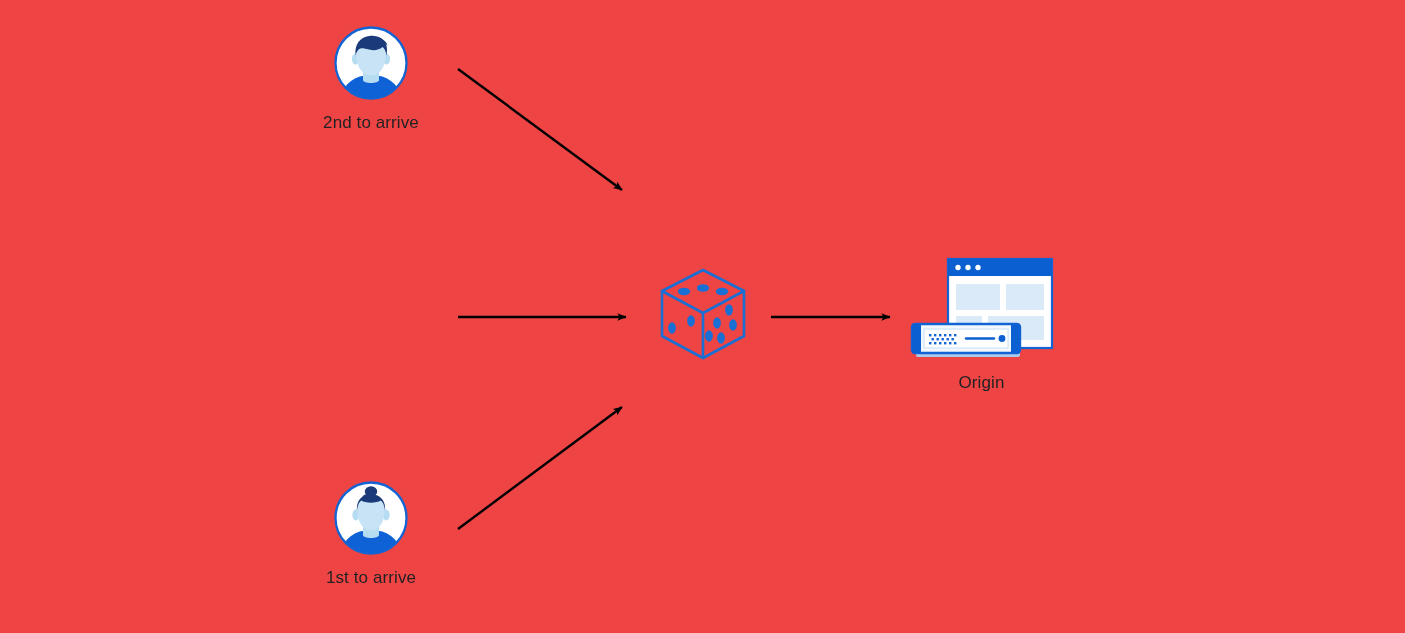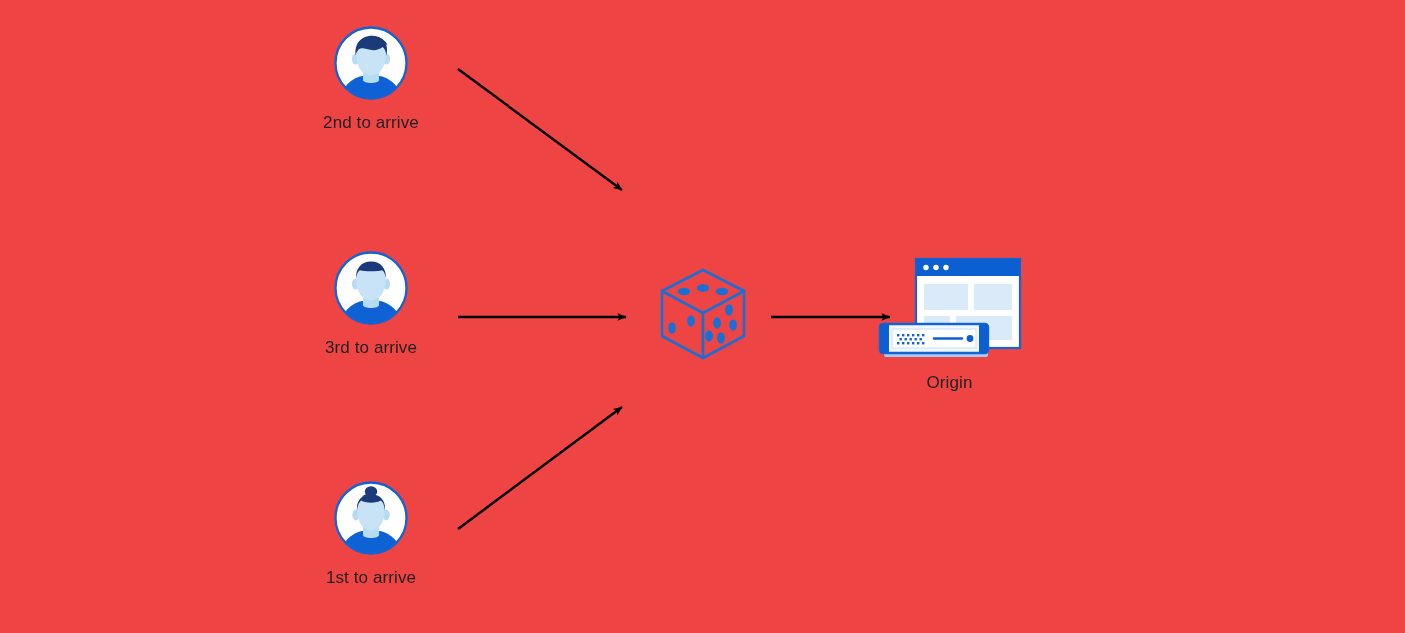--- a/index.html
+++ b/index.html
@@ -108,45 +108,20 @@
                    C 46.0 25.0 41.5 25.8 36.0 24.6 C 31.6 23.6 28.0 22.4 25.9 24.2
                    C 24.3 25.6 23.3 27.8 22.6 30.5 Z" fill="#1b3a7a"></path>
           <path d="M46.5 13.5 C 50.8 14.3 53.6 16.8 54.6 20.6 C 52.2 18.2 49.4 16.4 46.5 13.5 Z" fill="#1b3a7a"></path>
         </g>
         <circle cx="38" cy="38" r="35.5" fill="none" stroke="#1264d4" stroke-width="2.3"></circle>
       </svg>
     </div>
     <div class="node-label">2nd to arrive</div>
   </div>
 
-  <div class="node" style="left:291px; top:250px; width:160px;">
-    <div class="avatar-wrap">
-      <svg class="avatar" viewBox="0 0 76 76" xmlns="http://www.w3.org/2000/svg">
-        <defs>
-          <clipPath id="clipB">
-              <circle cx="38" cy="38" r="35.5"></circle>
-            </clipPath>
-        </defs>
-        <circle cx="38" cy="38" r="35.5" fill="#ffffff"></circle>
-        <g clip-path="url(#clipB)">
-          <path d="M38 50 C 20 50 9 60 6 78 L 70 78 C 67 60 56 50 38 50 Z" fill="#0f62d6"></path>
-          <path d="M30 42 h16 v13 c0 4 -16 4 -16 0 Z" fill="#b6dcf2"></path>
-          <ellipse cx="22.5" cy="34" rx="3.6" ry="5.6" fill="#b6dcf2"></ellipse>
-          <ellipse cx="53.5" cy="34" rx="3.6" ry="5.6" fill="#b6dcf2"></ellipse>
-          <path d="M38 13 C 27 13 23.5 21 23.5 31 C 23.5 42 29.5 50.5 38 50.5 C 46.5 50.5 52.5 42 52.5 31 C 52.5 21 49 13 38 13 Z" fill="#c7e3f5"></path>
-
-          <path d="M23.2 28.5 C 22.4 18.8 28.0 11.4 38.0 11.4 C 48.0 11.4 53.6 18.8 52.8 28.5
-                   C 52.2 23.8 51.0 21.2 49.0 20.2 C 44.8 21.6 31.2 21.6 27.0 20.2
-                   C 25.0 21.2 23.8 23.8 23.2 28.5 Z" fill="#1b3a7a"></path>
-        </g>
-        <circle cx="38" cy="38" r="35.5" fill="none" stroke="#1264d4" stroke-width="2.3"></circle>
-      </svg>
-    </div>
-    <div class="node-label">3rd to arrive</div>
-  </div>
 
   <div class="node" style="left:291px; top:480px; width:160px;align-items:center;">
     <div class="avatar-wrap">
       <svg class="avatar" viewBox="0 0 76 76" xmlns="http://www.w3.org/2000/svg">
         <defs>
           <clipPath id="clipC">
               <circle cx="38" cy="38" r="35.5"></circle>
             </clipPath>
         </defs>
         <circle cx="38" cy="38" r="35.5" fill="#ffffff"></circle>
@@ -194,21 +169,21 @@
       <g fill="#1a6fd4">
         <ellipse cx="72" cy="44" rx="3.9" ry="5.8"></ellipse>
         <ellipse cx="60" cy="57" rx="3.9" ry="5.8"></ellipse>
         <ellipse cx="76" cy="59" rx="3.9" ry="5.8"></ellipse>
         <ellipse cx="64" cy="72" rx="3.9" ry="5.8"></ellipse>
         <ellipse cx="52" cy="70" rx="3.9" ry="5.8"></ellipse>
       </g>
     </svg>
   </div>
 
-  <div class="node" style="left:872px; top:256px; width:155px;">
+  <div class="node" style="left:904px; top:256px; width:155px;">
     <div class="origin-wrap">
       <svg class="origin-art" width="148" height="110" viewBox="0 0 148 110" xmlns="http://www.w3.org/2000/svg">
 
         <g>
           <rect x="40" y="3" width="104" height="89" fill="#ffffff" stroke="#1264d4" stroke-width="2.2"></rect>
 
           <rect x="40" y="3" width="104" height="17" fill="#0b5fd0"></rect>
           <circle cx="50" cy="11.5" r="2.7" fill="#ffffff"></circle>
           <circle cx="60" cy="11.5" r="2.7" fill="#ffffff"></circle>
           <circle cx="70" cy="11.5" r="2.7" fill="#ffffff"></circle>

